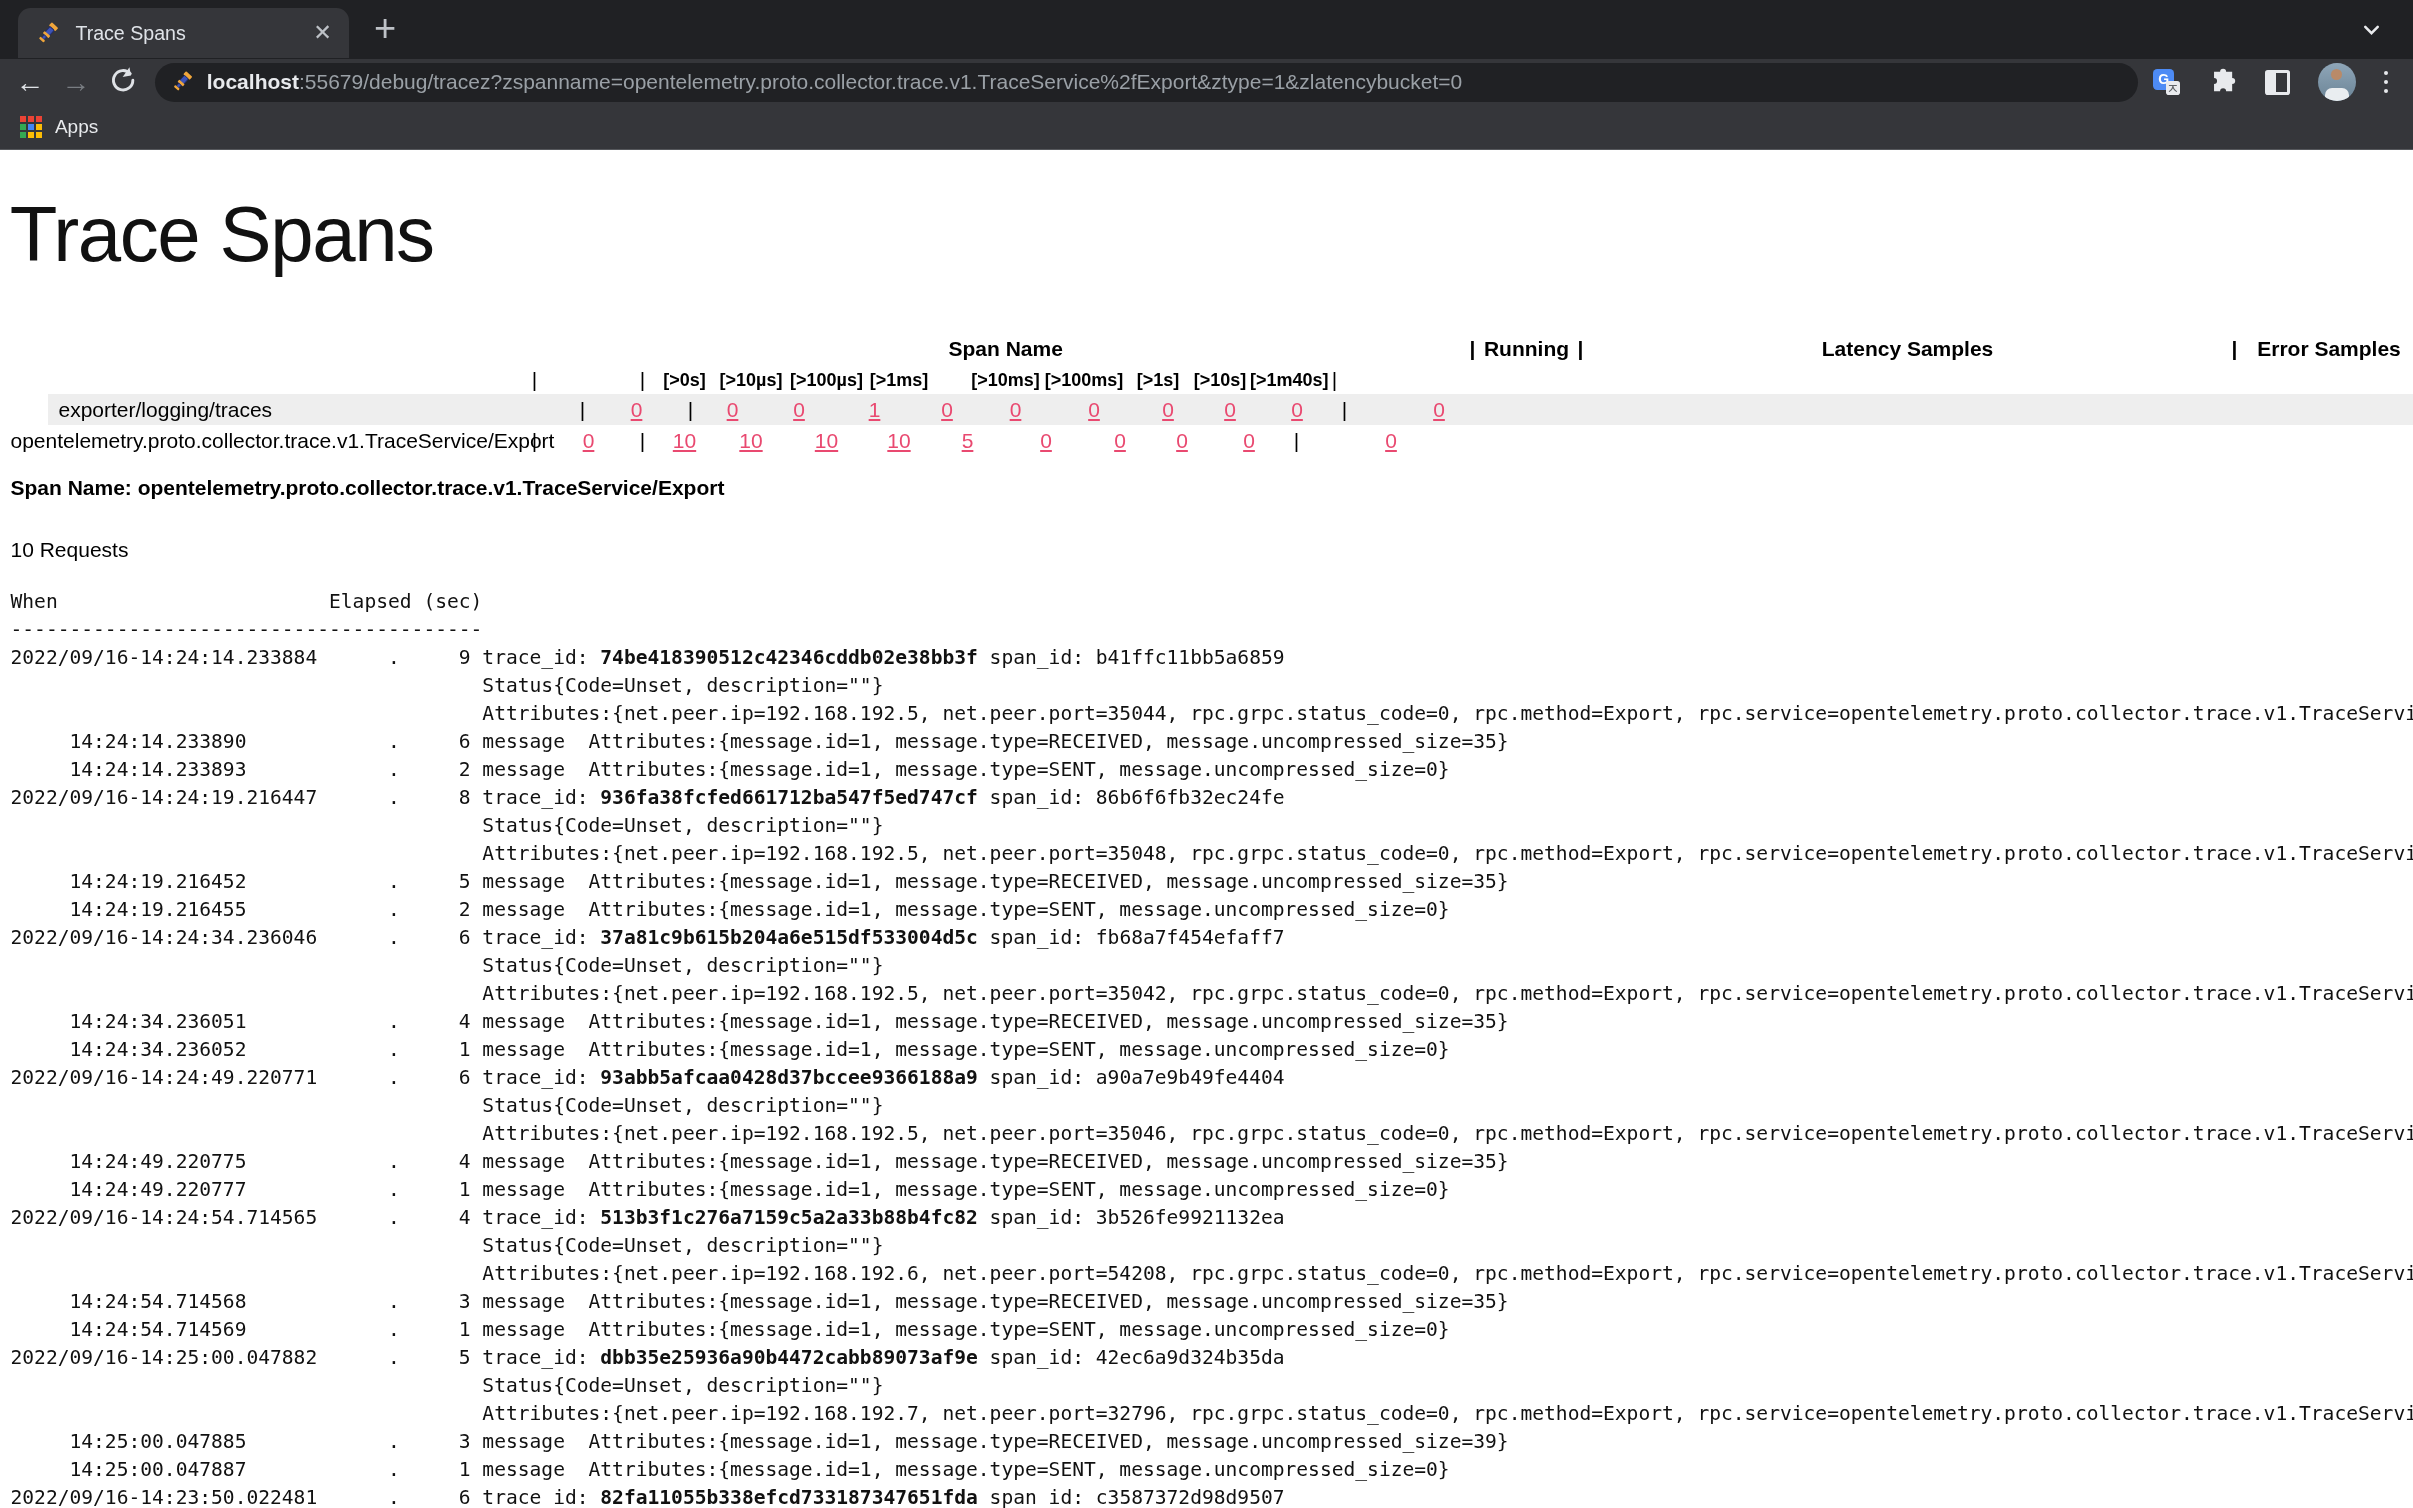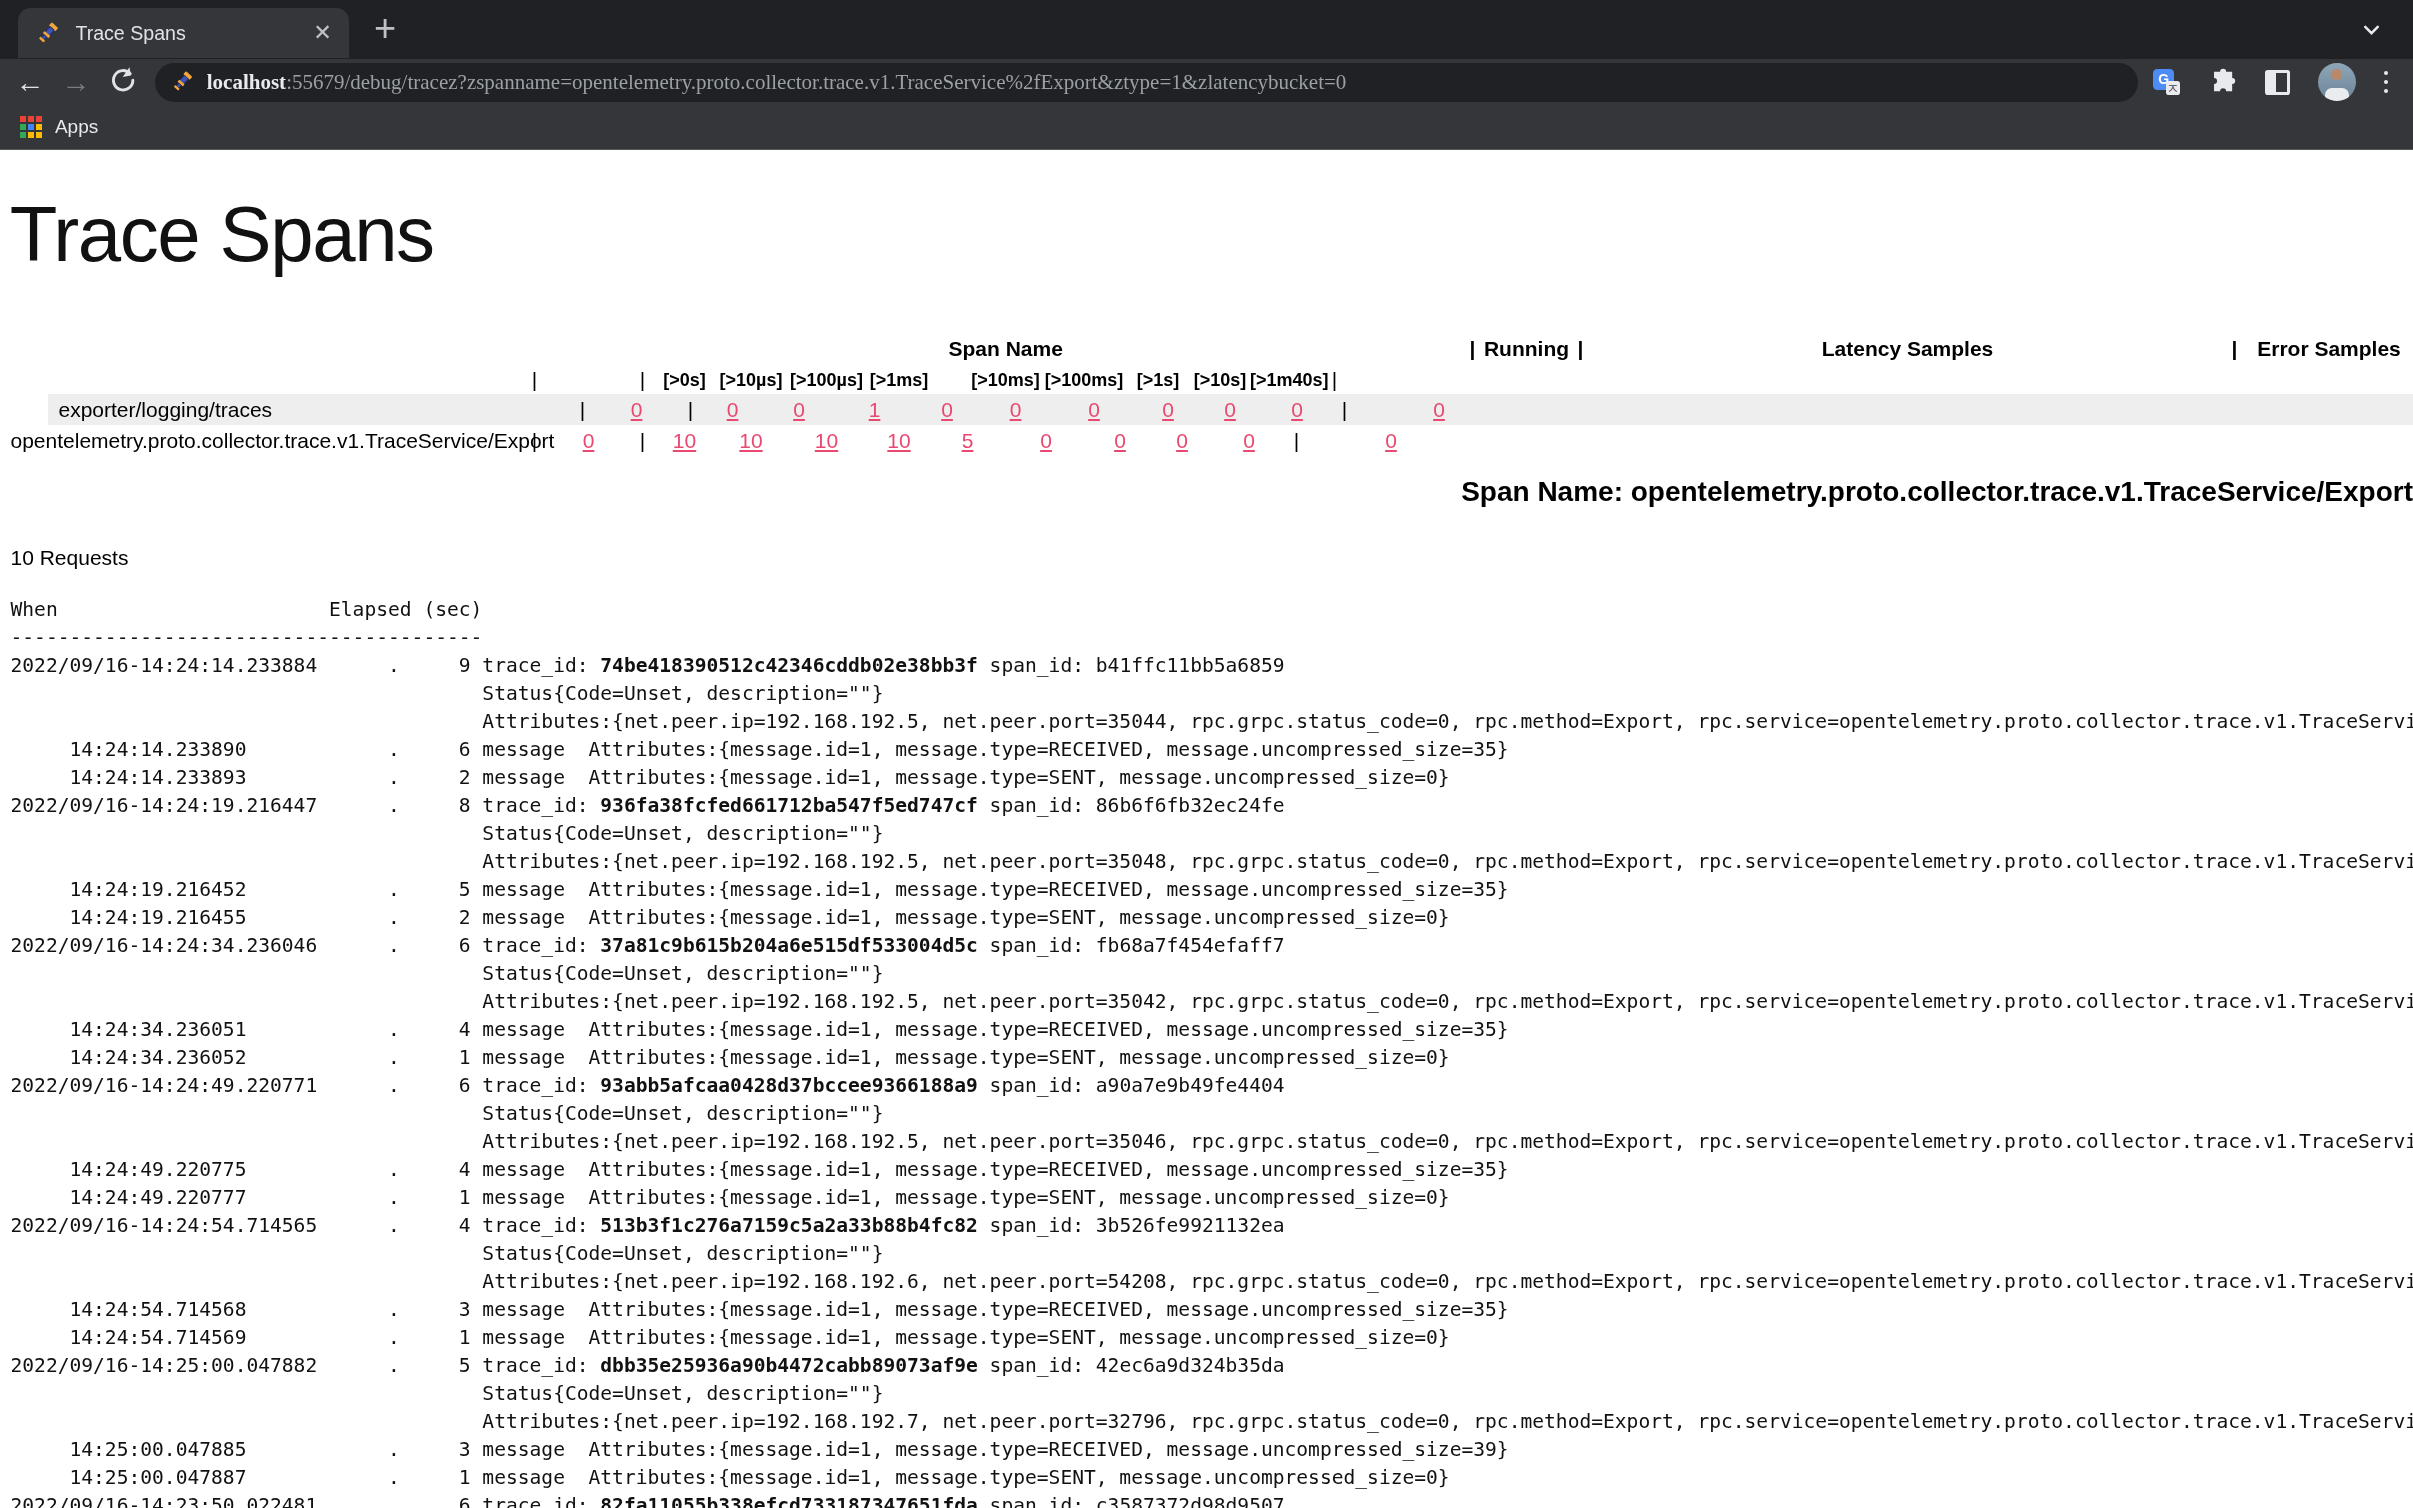--- a/index.html
+++ b/index.html
@@ -20,21 +20,20 @@
   .tab-close { color:#bdc1c6; font-size:22.3px; line-height:1; cursor:default; }
   .newtab { position:absolute; left:374px; top:7px; color:#bdc1c6; font-size:38px; font-weight:300; }
   .tab-chevron { position:absolute; right:29px; top:17px; }
   .toolbar { height:46px; background:#35363a; display:flex; align-items:center; padding:0 7px; }
   .nav-ic { font-size:29px; width:46px; text-align:center; color:#dfe2e6; line-height:1; }
   .nav-ic.fwd { color:#797d82; }
   .omnibox {
     flex:1; height:39px; background:#202124; border-radius:19.6px;
     margin:0 15.4px 0 9.8px; display:flex; align-items:center; padding:0 7px 0 15.4px;
     overflow:hidden;
-    font-family:Liberation Serif, serif;
   }
   .url { font-size:21px; color:#9aa0a6; margin-left:12.6px; white-space:nowrap; overflow:hidden; }
   .url .host { color:#e8eaed; font-weight:700; }
   .toolbar-right { display:flex; align-items:center; gap:28px; margin-right:18px; }
   .tr-icon { position:relative; width:26.5px; height:26.5px; }
   .tr-blue { position:absolute; left:0; top:0; width:21px; height:21px; background:#4d8bf5; border-radius:4.2px;
              color:#fff; font-size:14px; font-weight:700; text-align:center; line-height:21px; }
   .tr-card { position:absolute; right:0; bottom:0; width:14px; height:14px; background:#e9ebee; border-radius:2.8px;
              display:flex; align-items:center; justify-content:center; }
   .panel-icon { position:relative; width:25px; height:25px; border:3.5px solid #e8eaed; border-radius:2.8px; }
@@ -65,21 +64,21 @@
   .trow.hdr2 { height:28px; }
   .trow.hl { background:#eeeeee;margin-left:48px; }
   .c-name { width:524px; padding-left:10.5px; }
   .c-pipe { width:21px; text-align:center; }
   .c-run  { width:87px; text-align:center; }
   .c-lat  { width:633px; text-align:center; }
   .c-err  { width:168px; text-align:center; }
   .c-b { text-align:center; font-weight:700; font-size:18px; }
   .c-v { text-align:center; }
   a.z { color:#e94970; text-decoration:underline; }
-  .span-heading { font-weight:700; font-size:28px; margin:19.6px 0 0 10.5px;text-align:right; }
+  .span-heading { font-weight:700; font-size:21px; margin:19.6px 0 0 10.5px; }
   .req-count { font-size:21px; margin:38px 0 0 10.5px; }
   pre.tracelog {
     font-family:"DejaVu Sans Mono","Liberation Mono",monospace;
     font-size:19.6px; line-height:28px; margin:26.5px 0 0 10.5px; white-space:pre; color:#111;
   }
   pre.tracelog b { font-weight:700; }
 </style>
 </head>
 <body>
 

